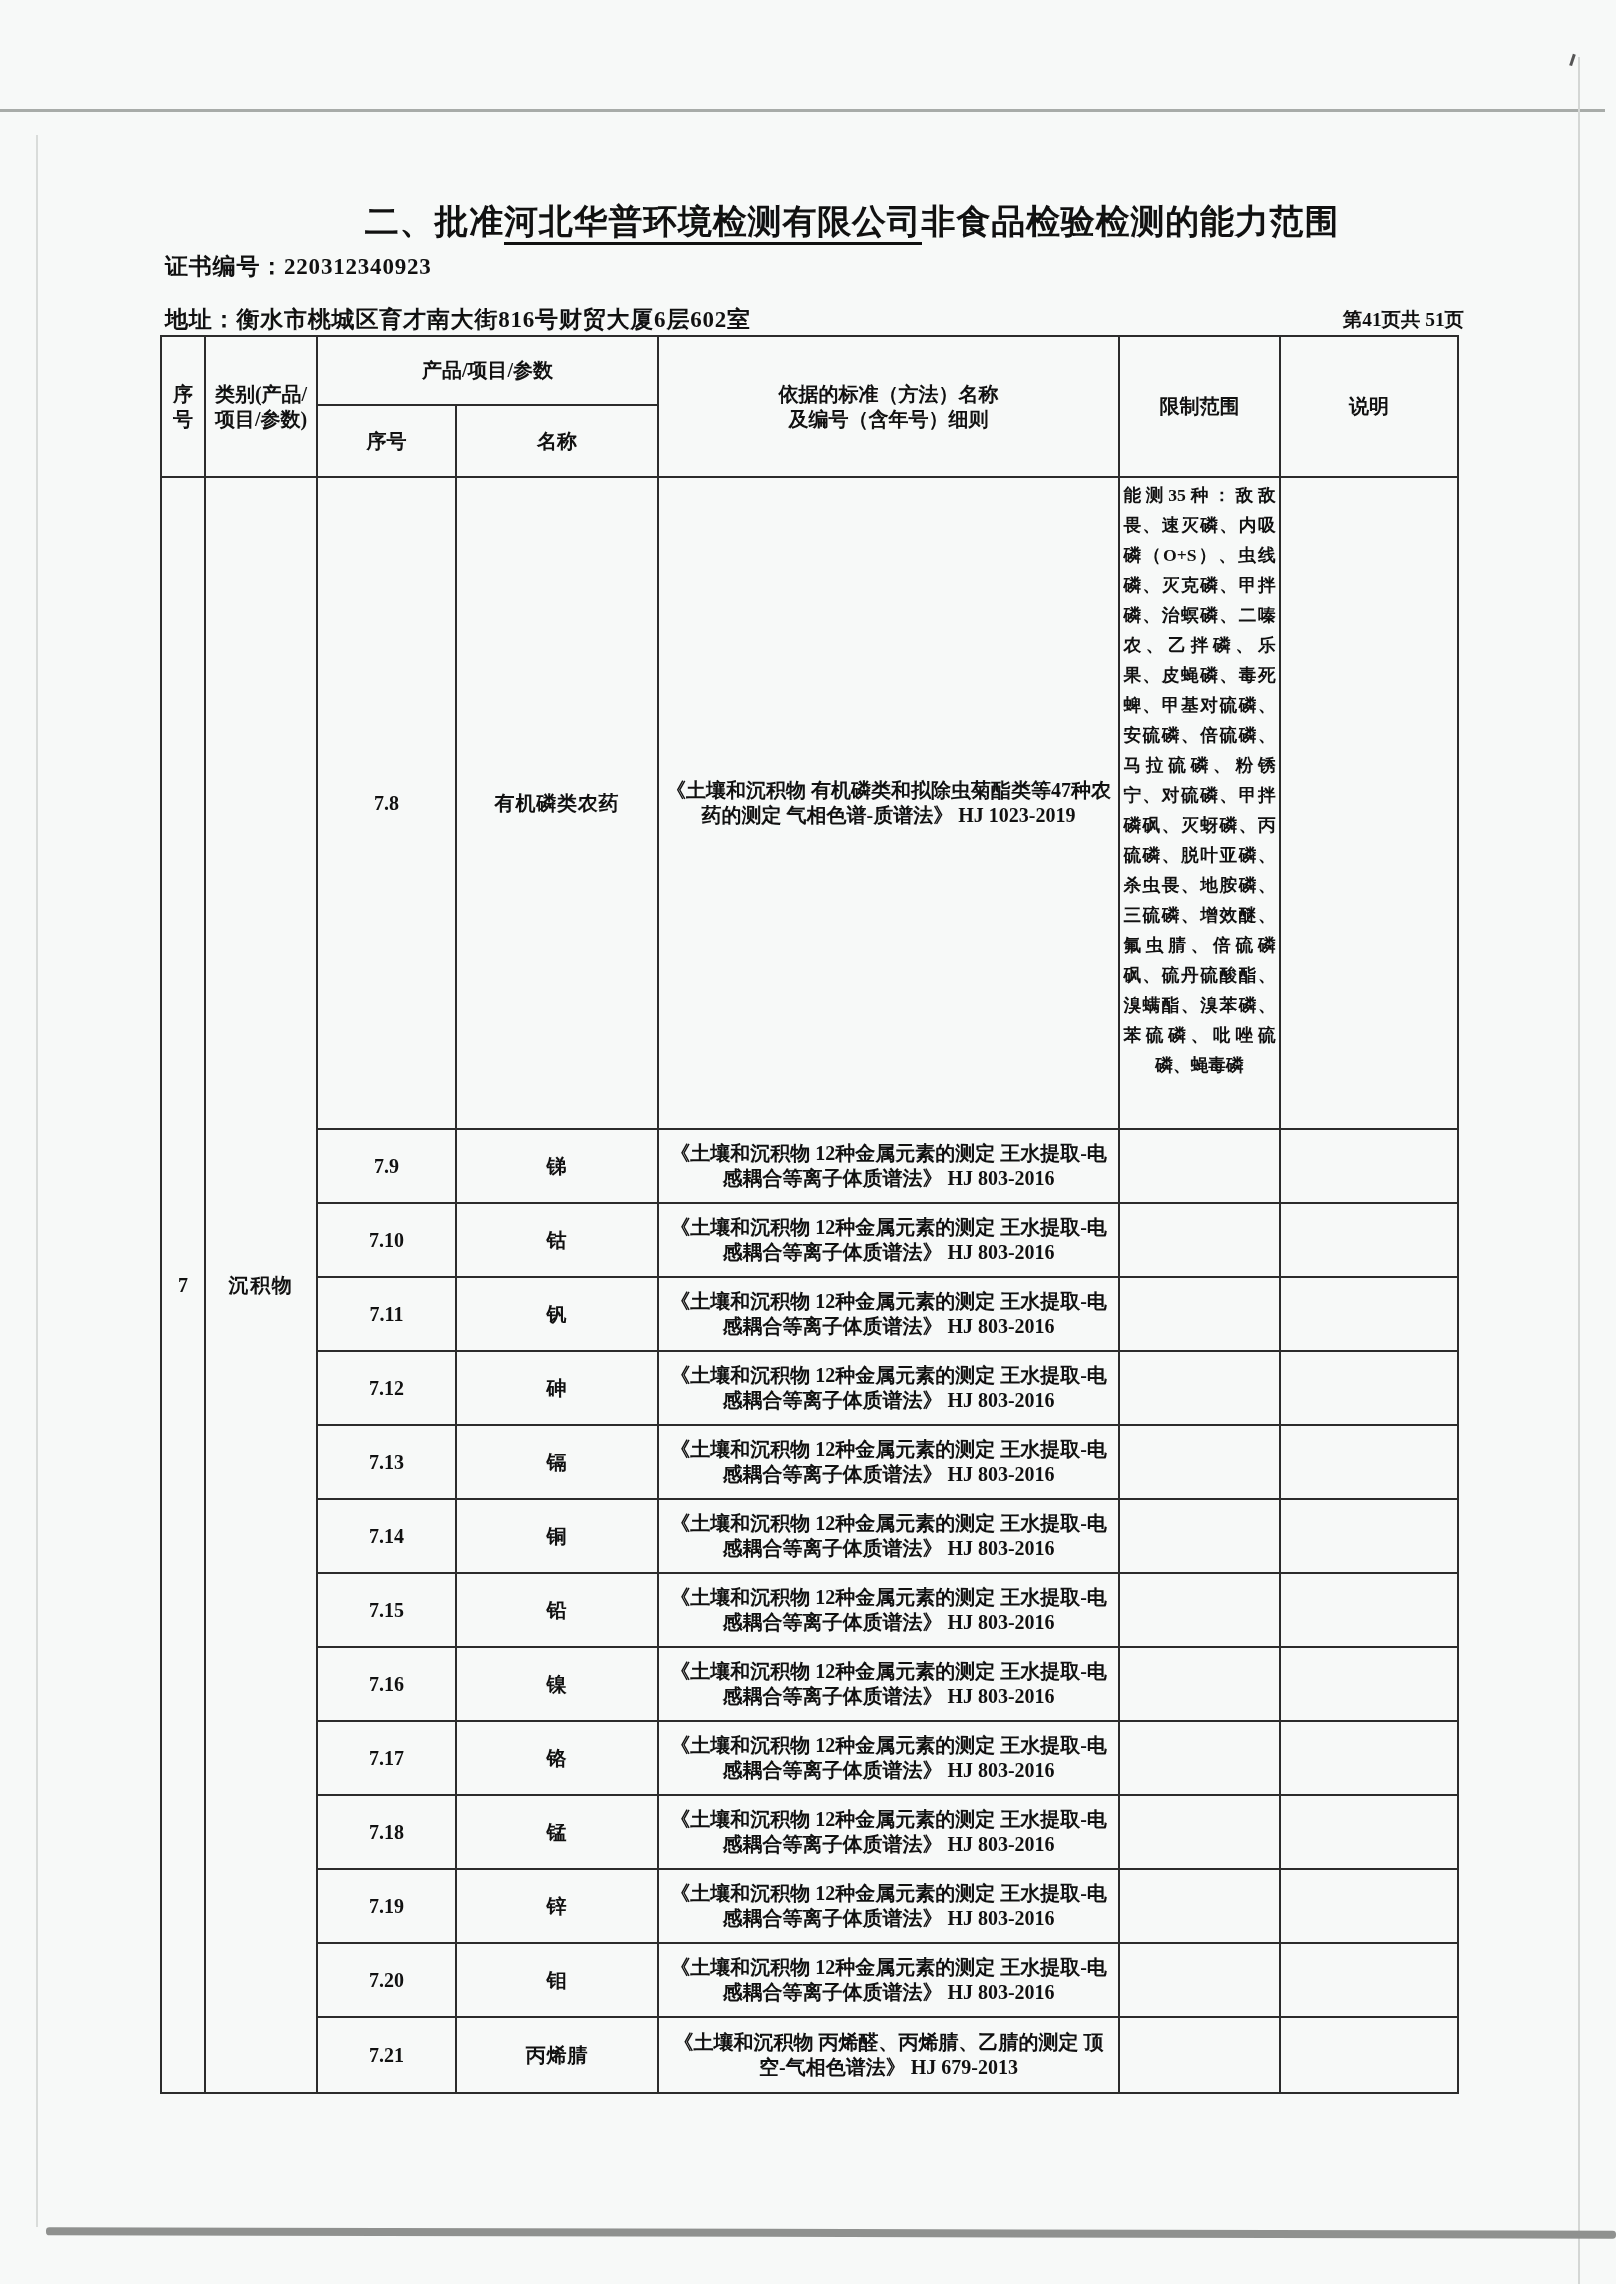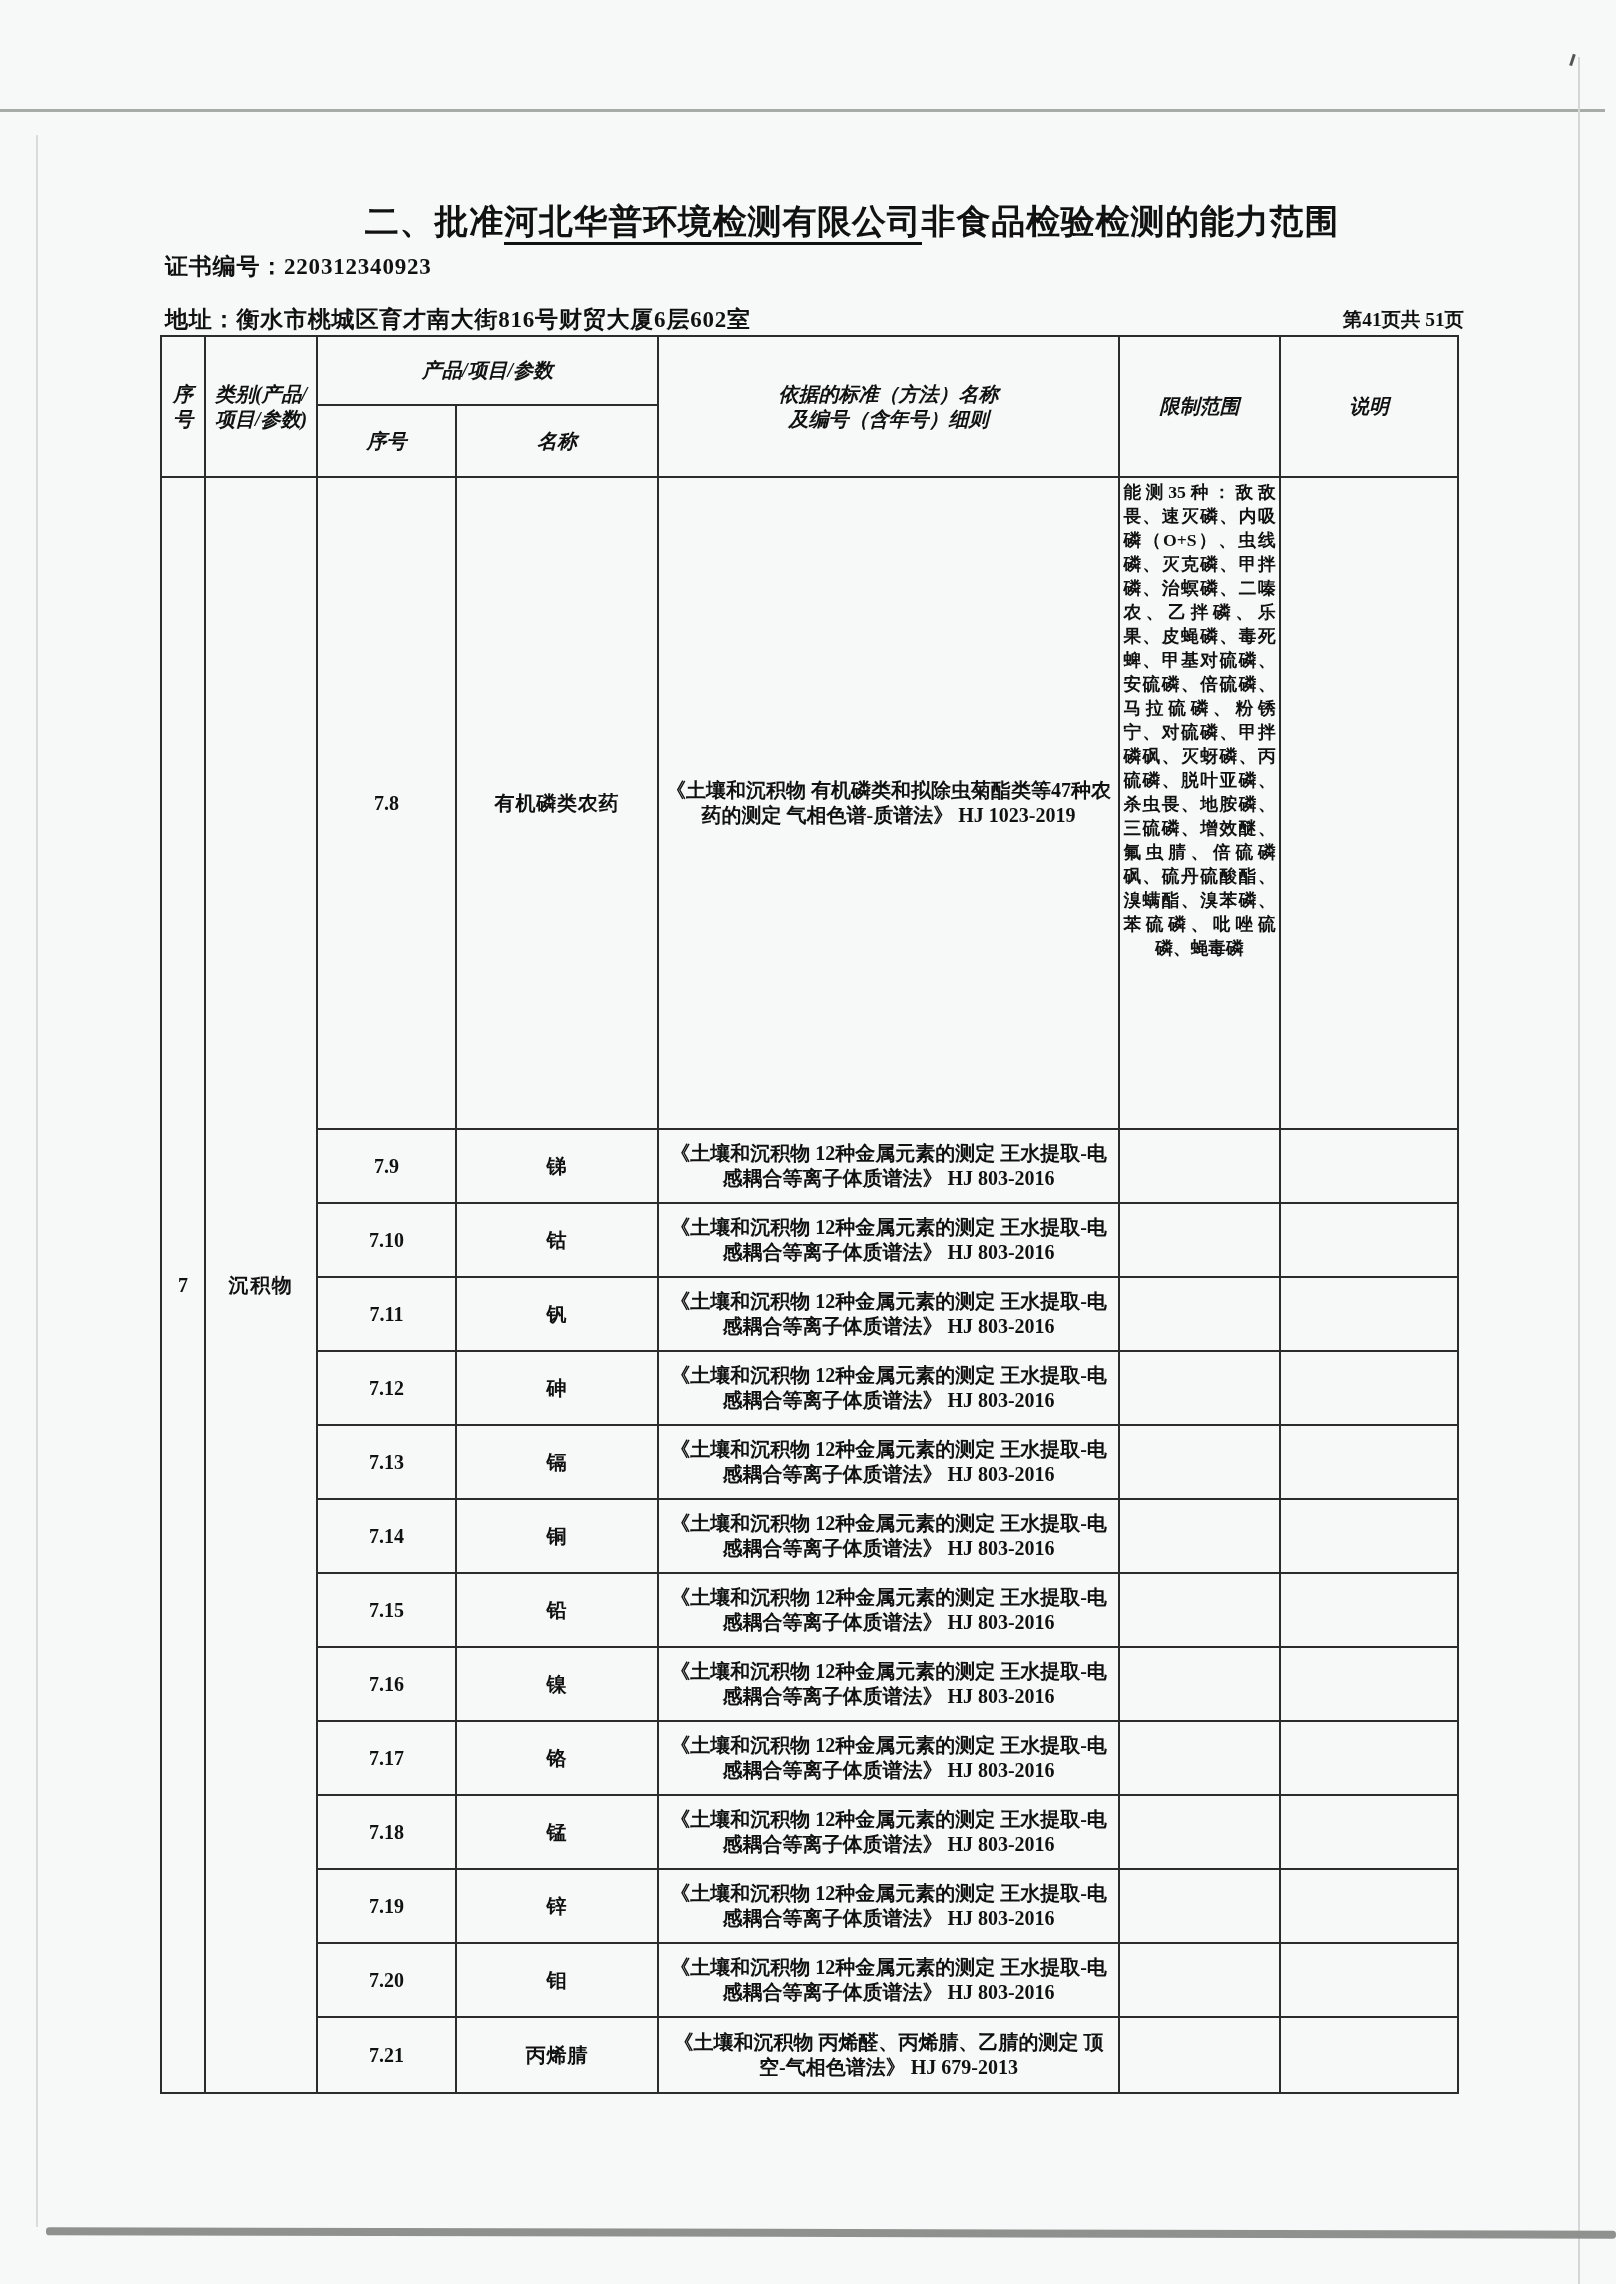--- a/index.html
+++ b/index.html
@@ -33,27 +33,27 @@
   table.cap td,table.cap th{
     border:2.1px solid #2c2c2c;
     padding:0 3.4px;
     font-weight:bold;
     text-align:center;
     vertical-align:middle;
     overflow:hidden;
     font-size:20px;
     line-height:25px;
   }
-  th.hdr{font-weight:bold;font-style:italic;}
+  th.hdr{font-weight:bold;}
   .std-narrow{display:inline-block;max-width:232px;}
   td.std-cell{font-size:19.4px;line-height:24.4px;padding:0 5px;border-radius:10px;}
   td.std-cell-top{font-size:19.4px;line-height:24.4px;padding:1.7px 5px 0 5px;vertical-align:top;border-radius:25px;}
   td.scope-cell{vertical-align:top;padding:3.4px 4.2px 0 4.2px;}
   .scope-text{
-    font-size:17.7px;line-height:24px;font-weight:bold;
+    font-size:17.7px;line-height:30px;font-weight:bold;
     text-align:justify;text-align-last:center;
     height:647px;overflow:hidden;word-break:break-all;
   }
   td.num-cell{font-size:19.4px;}
   td.name-cell{font-size:21px;letter-spacing:0.8px;}
   td.cat-cell{font-size:22px;letter-spacing:1.7px;}
 </style>
 </head>
 <body>
 

